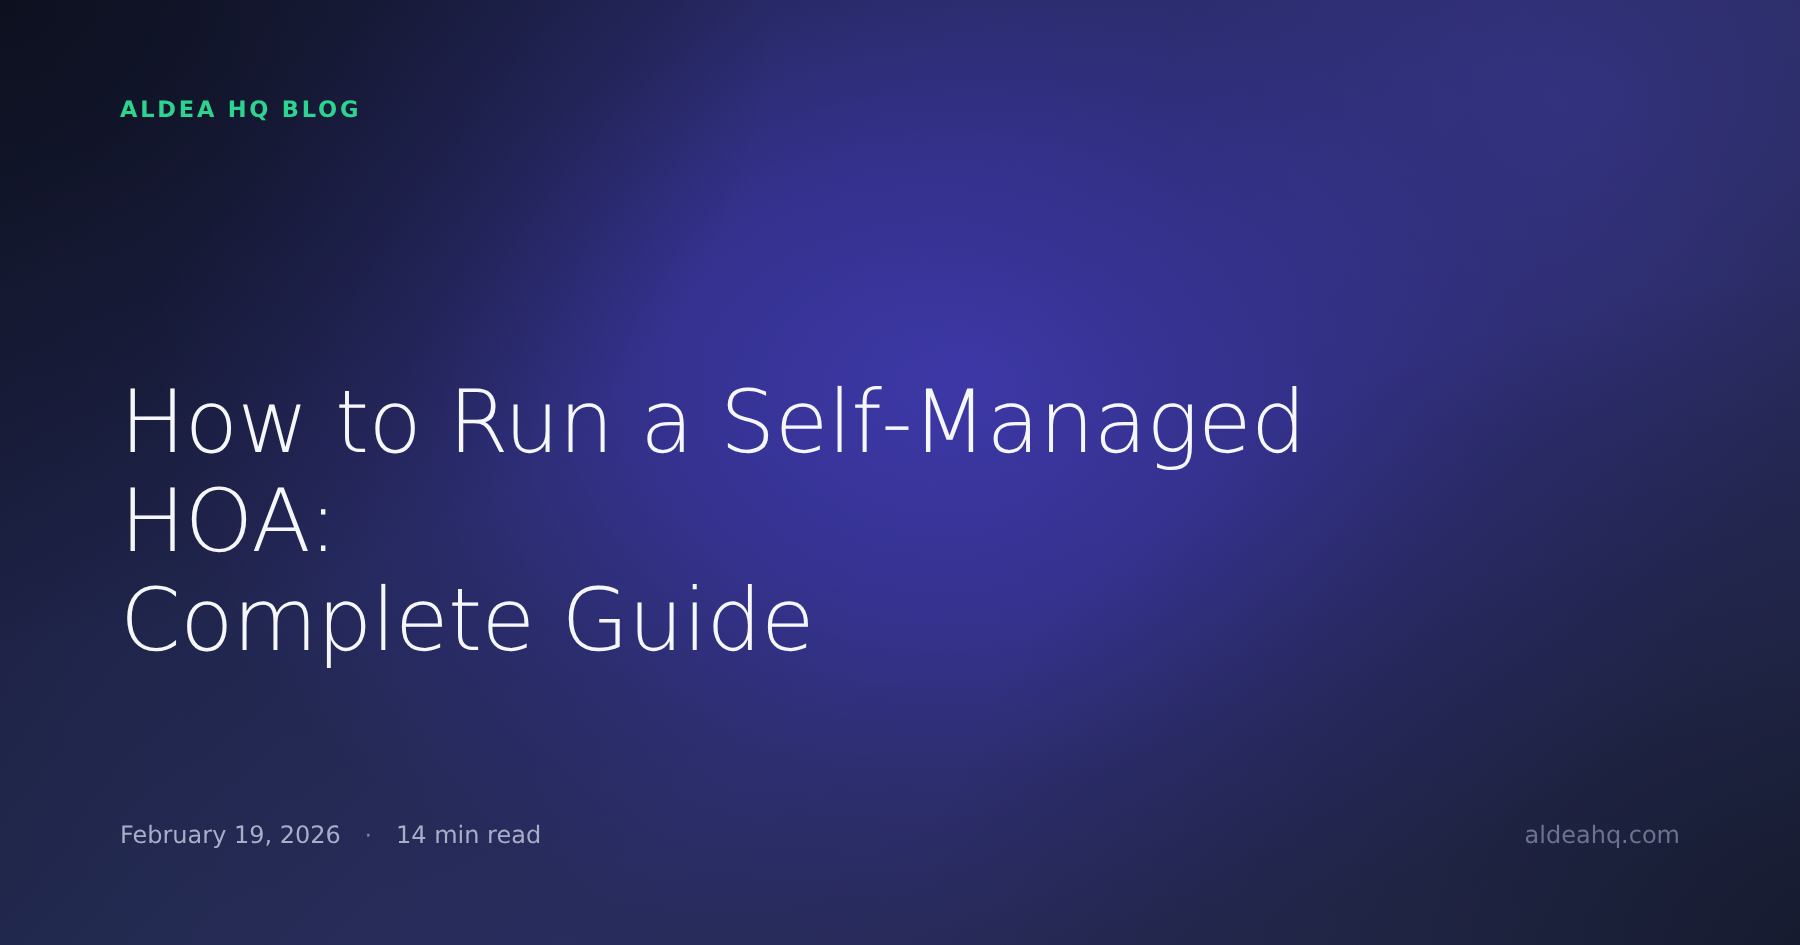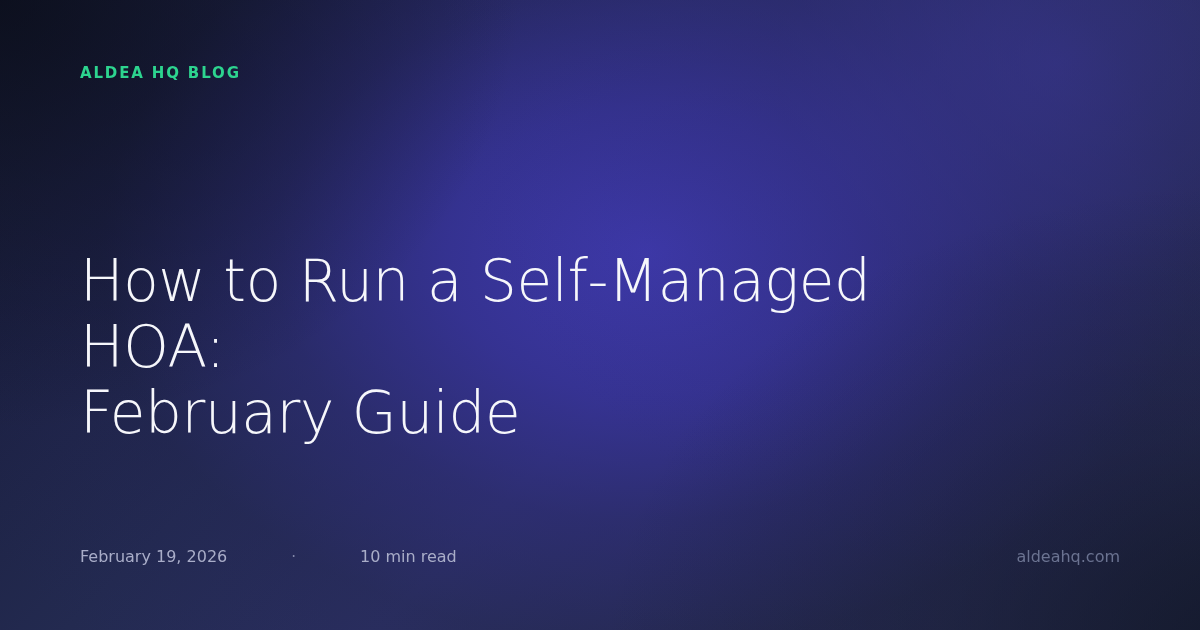--- a/index.html
+++ b/index.html
@@ -109,21 +109,20 @@
     position: absolute;
     left: 80px;
     bottom: 62px;
     display: flex;
     align-items: center;
     font-size: 16px;
     font-weight: 400;
     line-height: 22px;
     color: #a9adc8;
     white-space: nowrap;
-    gap: 48px;
   }
   .meta-sep {
     margin: 0 16px;
     color: #8287a8;
     font-size: 15px;
   }
 
   .site {
     position: absolute;
     right: 80px;
@@ -144,25 +143,25 @@
   <div class="bg-glow-main"></div>
   <div class="bg-glow-tr"></div>
   <div class="bg-vignette"></div>
 
   <div class="content">
 
     <div class="eyebrow">ALDEA HQ BLOG</div>
 
     <h1 class="headline">
       <span class="headline-line">How to Run a Self-Managed HOA:</span><br>
-      <span class="headline-line">February Guide</span>
+      <span class="headline-line">Complete Guide</span>
     </h1>
 
     <div class="meta">
       <span>February 19, 2026</span>
       <span class="meta-sep">·</span>
-      <span>10 min read</span>
+      <span>14 min read</span>
     </div>
 
     <div class="site">aldeahq.com</div>
 
   </div>
 </div>
 
 </body></html>

